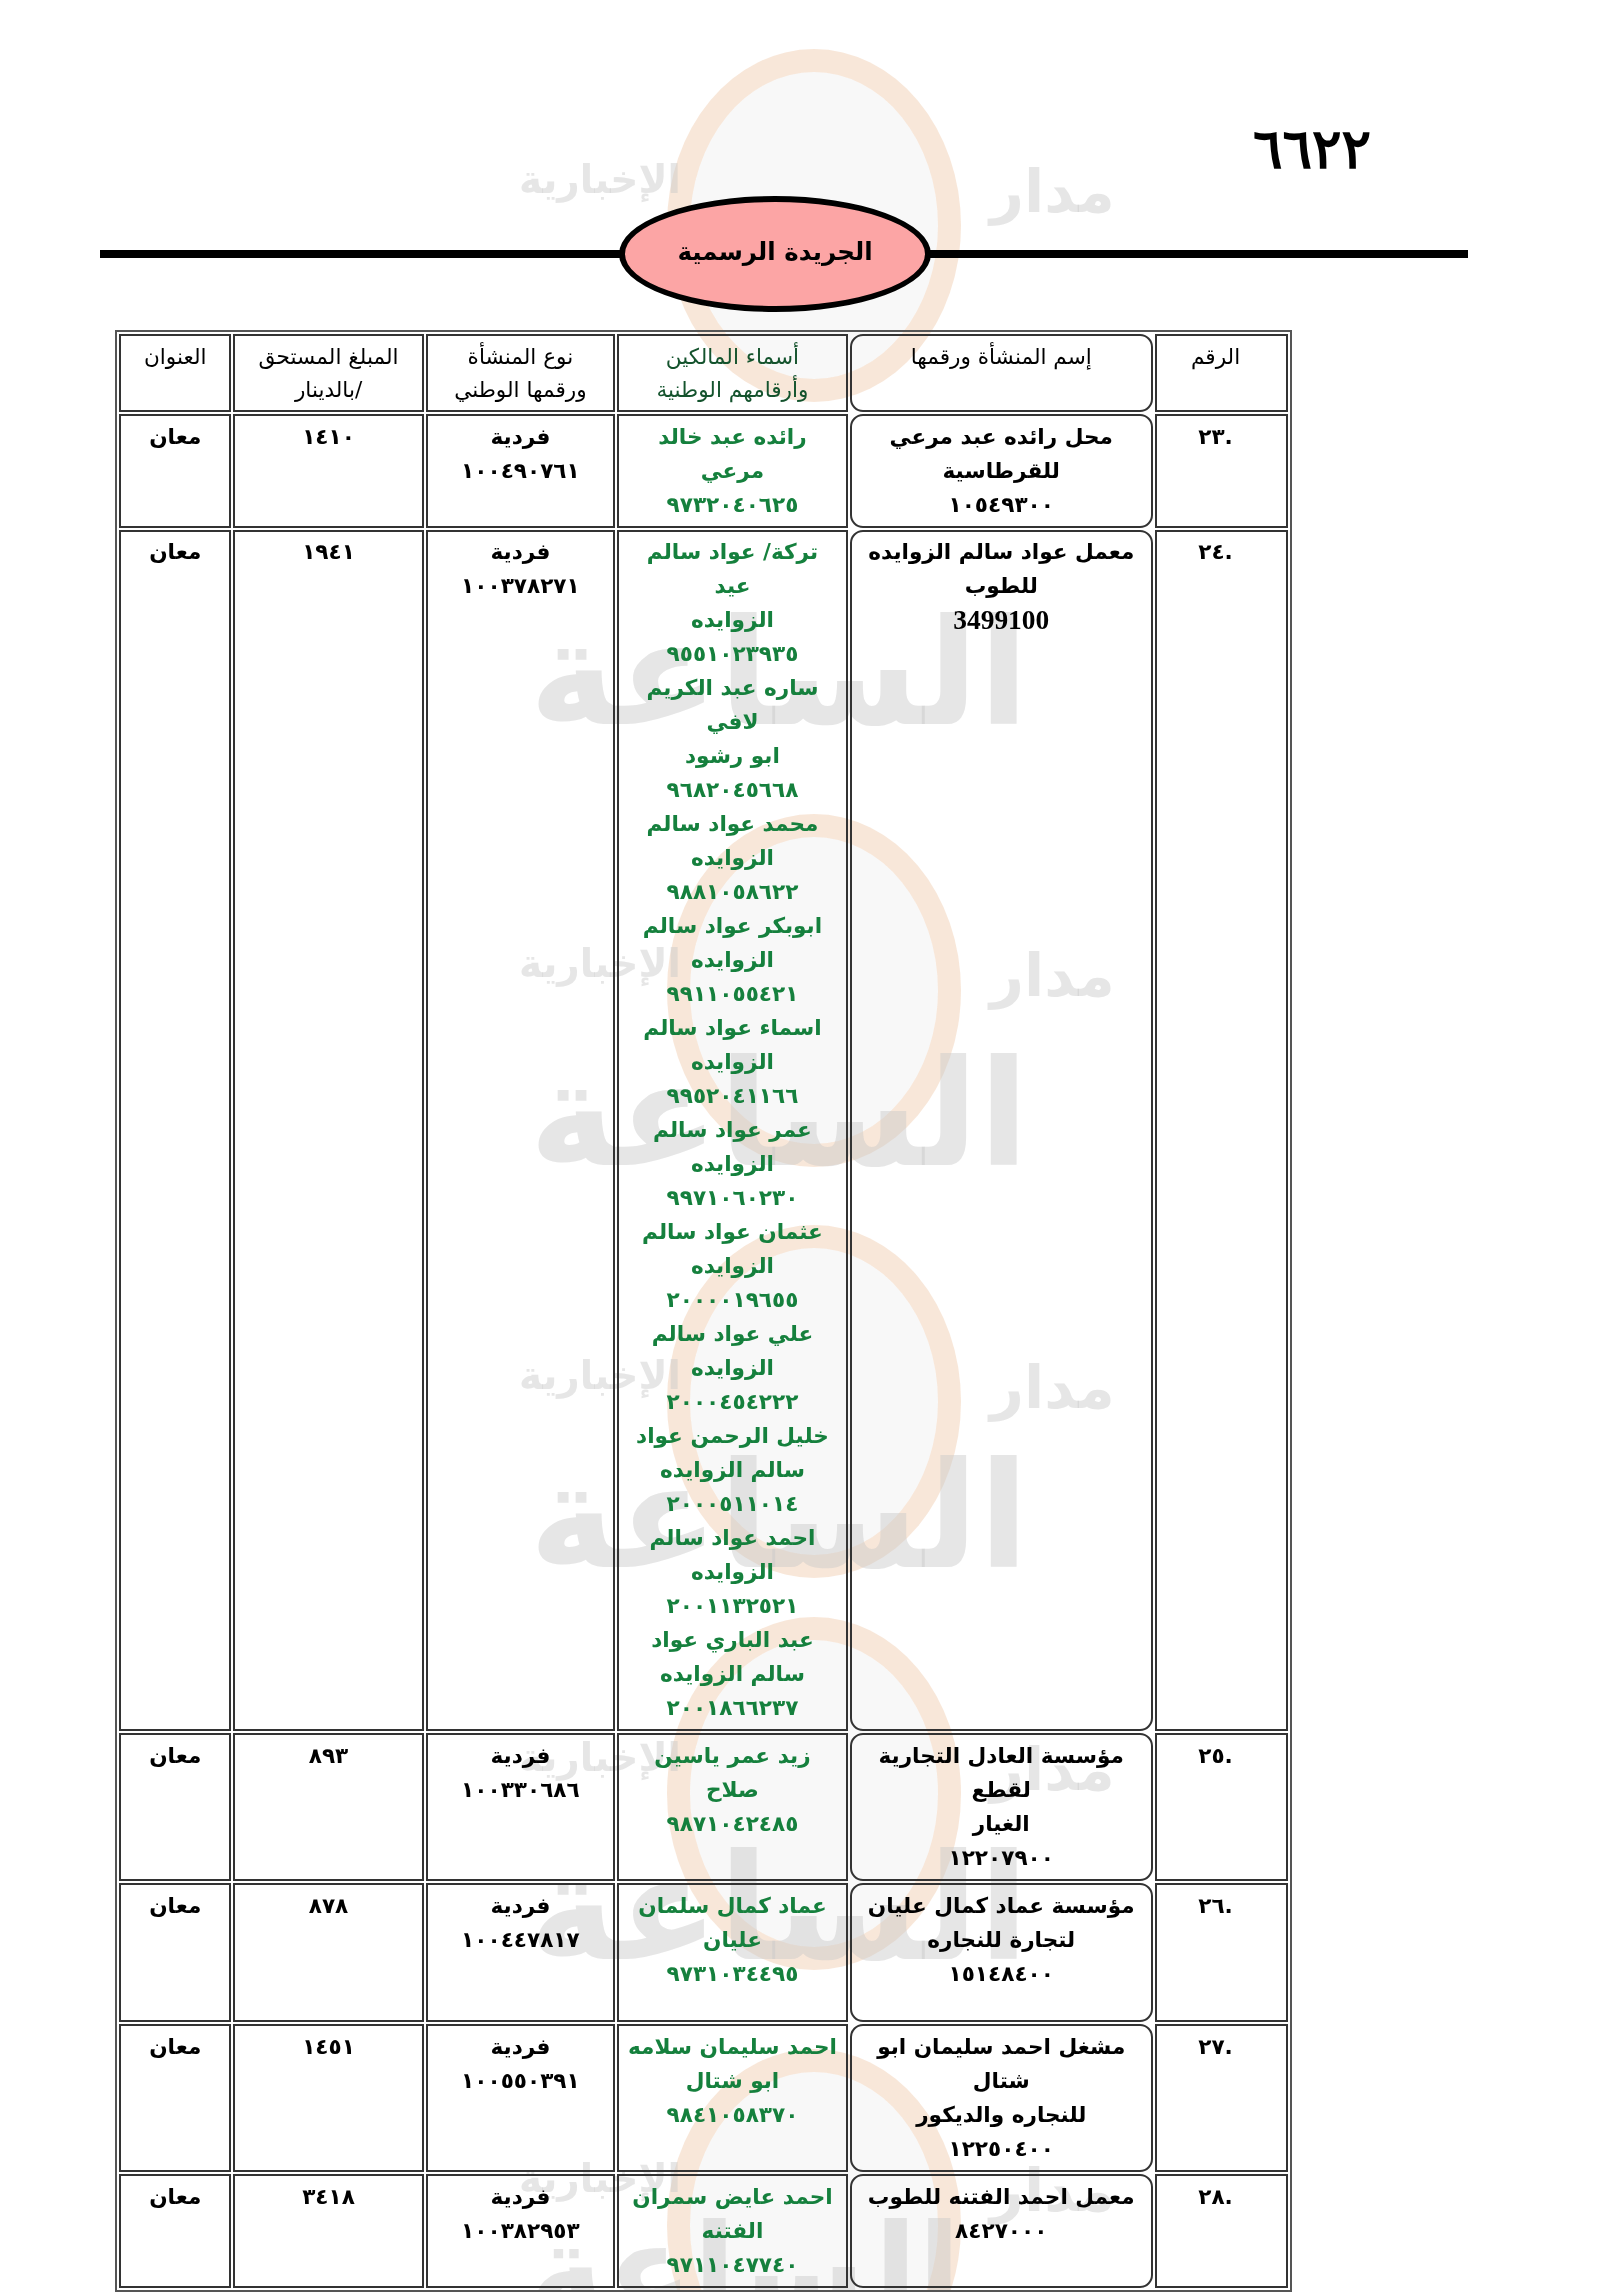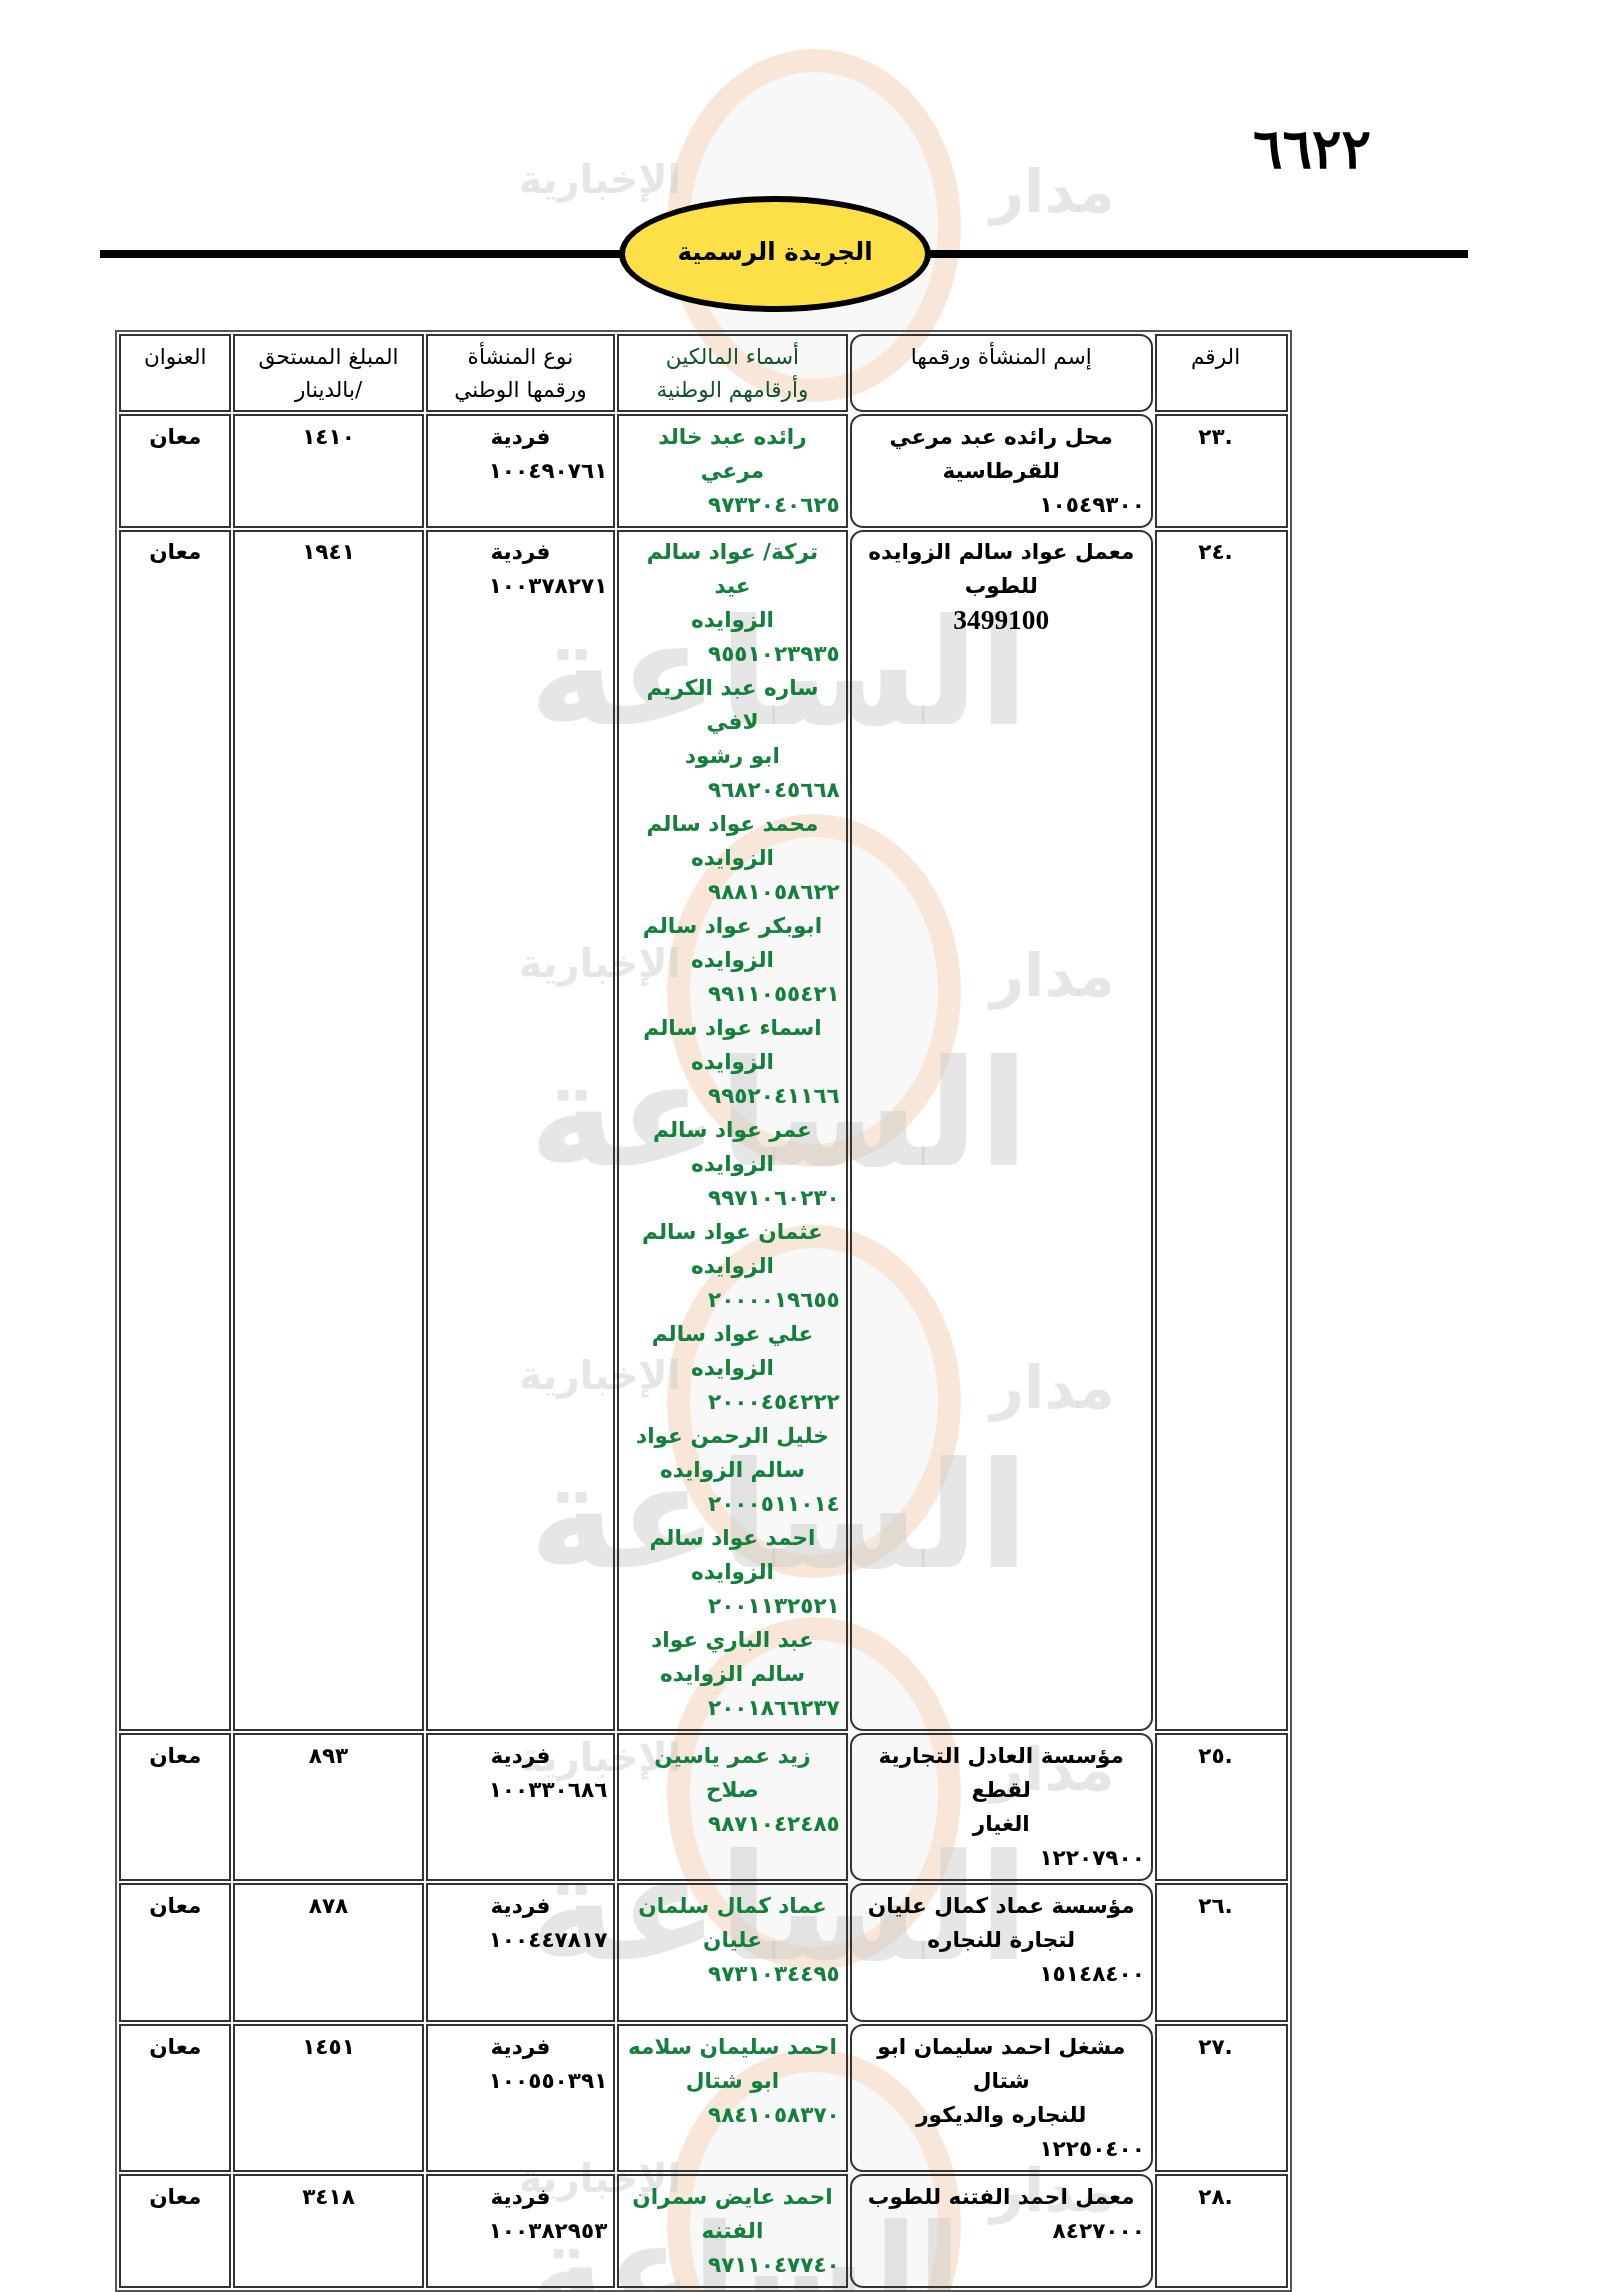--- a/index.html
+++ b/index.html
@@ -12,21 +12,21 @@
     position: absolute; top: 116px; left: 1220px; width: 196px;
     font-family: "DejaVu Serif", serif; font-weight: bold; font-size: 55px;
     letter-spacing: 5.9px; direction: rtl; text-align: left; margin-left: 33px;
   }
   .rule {
     position: absolute; left: 100px; top: 250px; width: 1368px; height: 7.8px;
     background: #000;
   }
   .oval {
     position: absolute; left: 619px; top: 196px; width: 312px; height: 116px;
-    border: 6.9px solid #000; border-radius: 50%; background: #fde047;
+    border: 6.9px solid #000; border-radius: 50%; background: #fca5a5;
     box-sizing: border-box;
     display: flex; align-items: center; justify-content: center;
   }
   .oval span {
     font-family: "DejaVu Sans", sans-serif; font-weight: bold; font-size: 24.5px;
     direction: rtl; margin-top: -5.9px;
   }
   .watermark {
     position: absolute; pointer-events: none; z-index: 0;
   }
@@ -49,21 +49,21 @@
     border: 2px solid #333; vertical-align: top; padding: 3.9px 5.9px;
     text-align: center; font-weight: bold; font-size: 21.6px; line-height: 34px;
   }
   table.ledger th { font-weight: normal; font-size: 21.6px; line-height: 33px; height: 63px; }
   .col-num { width: 108px; text-align: center; padding-right: 17.6px !important; }
   .col-est { width: 294px; border-radius: 13px; }
   .col-own { width: 218px; color: #15803d; }
   .col-type { width: 176px; }
   .col-amt { width: 178px; }
   .col-addr { width: 98px; }
-  .digits { letter-spacing: 3.9px; text-align: right; }
+  .digits { letter-spacing: 3.9px; }
   .latin { font-family: "Liberation Serif", serif; font-size: 27.4px; font-weight: bold; letter-spacing: 0; }
   .line { display: block; }
 </style>
 </head>
 <body>
 
 <div class="watermark">
   <div class="wm-clock" style="left:667px; top:49px;"></div>
   <div class="wm-clock" style="left:667px; top:814px;"></div>
   <div class="wm-clock" style="left:667px; top:1225px;"></div>

